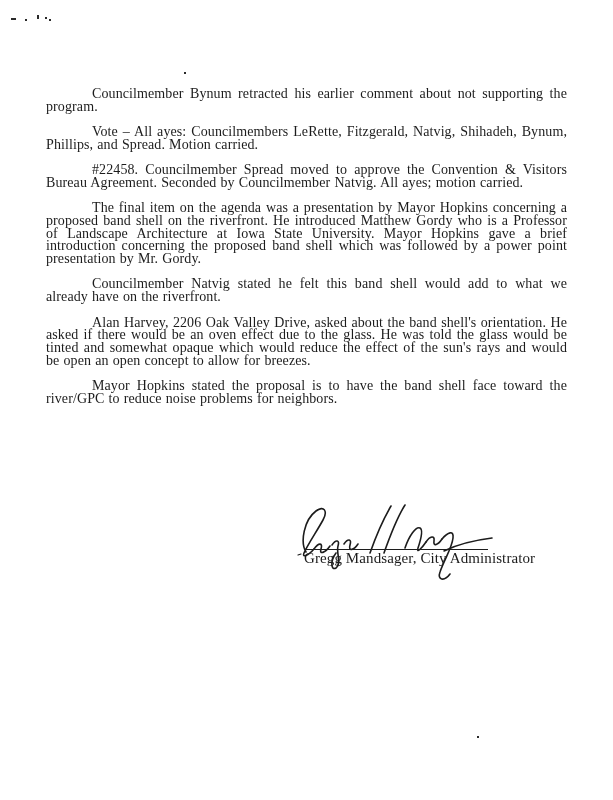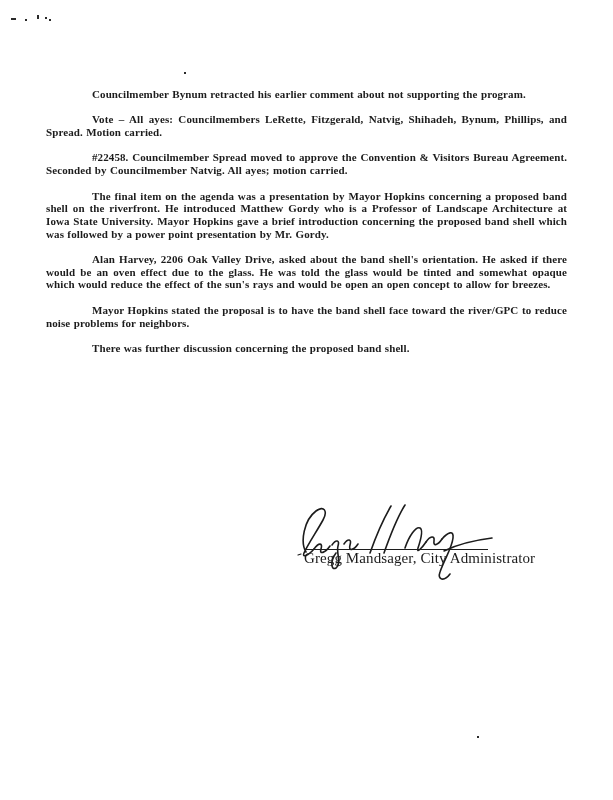--- a/index.html
+++ b/index.html
@@ -17,27 +17,26 @@
     color: #1c1c1c;
   }
   .body-text {
     position: absolute;
     left: 46px;
     top: 88px;
     width: 521px;
   }
   .body-text p {
     margin: 0 0 12.7px 0;
-    font-size: 11px;
+    font-size: 14px;
     line-height: 12.7px;
     text-align: justify;
     text-indent: 46px;
     letter-spacing: 0.1px;
     word-spacing: 0.5px;
-    font-weight: bold;
   }
   
   .artifact {
     position: absolute;
     background: #2a2a2a;
   }
   .a1 { left: 11px; top: 18px; width: 5px; height: 2px; }
   .a2 { left: 25px; top: 19px; width: 2px; height: 2px; }
   .a3 { left: 37px; top: 15px; width: 2px; height: 4px; }
   .a4 { left: 45px; top: 17px; width: 2px; height: 2px; }
@@ -88,23 +87,23 @@
   <div class="artifact a4"></div>
   <div class="artifact a5"></div>
   <div class="artifact a6"></div>
   <div class="artifact a7"></div>
 
   <div class="body-text">
     <p>Councilmember Bynum retracted his earlier comment about not supporting the program.</p>
     <p>Vote – All ayes: Councilmembers LeRette, Fitzgerald, Natvig, Shihadeh, Bynum, Phillips, and Spread. Motion carried.</p>
     <p>#22458. Councilmember Spread moved to approve the Convention &amp; Visitors Bureau Agreement. Seconded by Councilmember Natvig. All ayes; motion carried.</p>
     <p>The final item on the agenda was a presentation by Mayor Hopkins concerning a proposed band shell on the riverfront. He introduced Matthew Gordy who is a Professor of Landscape Architecture at Iowa State University. Mayor Hopkins gave a brief introduction concerning the proposed band shell which was followed by a power point presentation by Mr. Gordy.</p>
+    <p>Councilmember Natvig stated he felt this band shell would add to what we already have on the riverfront.</p>
     <p>Alan Harvey, 2206 Oak Valley Drive, asked about the band shell's orientation. He asked if there would be an oven effect due to the glass. He was told the glass would be tinted and somewhat opaque which would reduce the effect of the sun's rays and would be open an open concept to allow for breezes.</p>
     <p>Mayor Hopkins stated the proposal is to have the band shell face toward the river/GPC to reduce noise problems for neighbors.</p>
-    <p>There was further discussion concerning the proposed band shell.</p>
   </div>
 
   <div class="sig-block">
     <svg class="sig-scrawl" viewBox="0 0 205 88" xmlns="http://www.w3.org/2000/svg" fill="none" stroke="#1c1c1c" stroke-width="1.6" stroke-linecap="round">
 
       <path d="M14,54 C8,44 12,22 24,13 C32,7 36,13 31,22 C25,33 16,46 12,55 C10,60 16,58 22,51"></path>
       <path d="M22,51 C27,44 31,45 29,51 C27,57 33,55 38,48"></path>
 
       <path d="M40,47 C44,41 48,42 46,48 C44,55 50,66 44,70 C39,73 38,63 44,55"></path>
       <path d="M52,46 C56,40 60,41 58,47 C56,54 62,52 66,46"></path>

